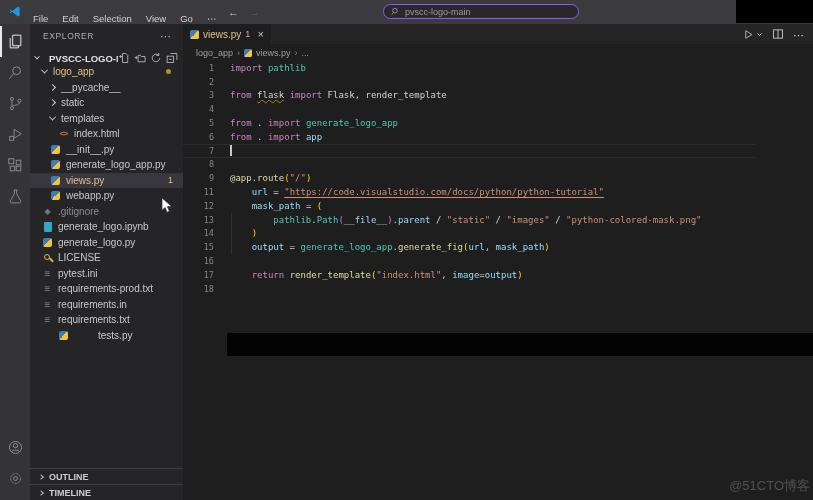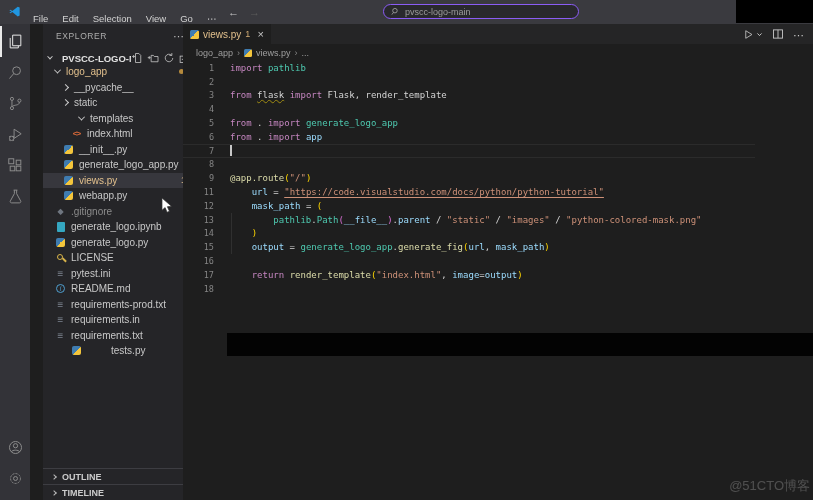--- a/index.html
+++ b/index.html
@@ -23,21 +23,21 @@
 
   
   .activity-bar { position:absolute; left:0; top:24px; width:30px; height:476px; background:#333338; }
   .ab-top { position:absolute; top:2px; left:0; width:30px; }
   .ab-bottom { position:absolute; bottom:6px; left:0; width:30px; }
   .ab-item { width:30px; height:31px; display:flex; align-items:center; justify-content:center; color:#8b8b8b; }
   .ab-item.active { color:#eaeaea; border-left:2px solid #eaeaea; }
   .ab-item.active svg { margin-left:-2px; }
 
   
-  .sidebar { position:absolute; left:30px; top:24px; width:153px; height:476px; background:#252528;margin-left:13px; }
+  .sidebar { position:absolute; left:30px; top:24px; width:153px; height:476px; background:#252528; }
   .sb-header { height:20px; display:flex; align-items:center; padding:0 12px 0 13px; margin-top:2px; }
   .sb-title { font-size:8.5px; letter-spacing:.6px; color:#adadad; flex:1; }
   .sb-more { color:#bdbdbd; font-size:11px; }
   .sb-section { height:18px; display:flex; align-items:center; padding-left:5px; margin-top:3px; }
   .sb-section-label { font-weight:bold; font-size:9.5px; color:#e2e2e2; margin-left:4px; flex:1; white-space:nowrap; overflow:hidden; }
   .sb-actions { display:flex; gap:4px; padding-right:5px; color:#c2c2c2; align-items:center; }
   .tree { position:absolute; top:40px; left:0; width:153px; }
   .tree-row { display:flex; align-items:center; height:15.5px; font-size:10px; color:#c8c8c8; white-space:nowrap; }
   .tree-row.selected { background:#37373d; }
   .c-mod { color:#e2c08d; } .c-dim { color:#8c8c8c; }
@@ -236,21 +236,21 @@
         <span class="badge-dot"></span>
       </div>
       <div class="tree-row" style="padding-left: 20px;">
         <span class="chev right"></span>
         <span class="tlabel">__pycache__</span>
       </div>
       <div class="tree-row" style="padding-left: 20px;">
         <span class="chev right"></span>
         <span class="tlabel">static</span>
       </div>
-      <div class="tree-row" style="padding-left: 36px;">
+      <div class="tree-row" style="padding-left: 20px;">
         <span class="chev down"></span>
         <span class="tlabel">templates</span>
       </div>
       <div class="tree-row" style="padding-left: 28px;">
         <span class="fi-html">&lt;&gt;</span>
         <span class="tlabel">index.html</span>
       </div>
       <div class="tree-row" style="padding-left: 20px;">
         <span class="fi">
           <span class="fi-py"></span>
@@ -294,26 +294,20 @@
       </div>
       <div class="tree-row" style="padding-left: 12px;">
         <span class="fi">
           <span class="fi-lic"></span>
         </span>
         <span class="tlabel">LICENSE</span>
       </div>
       <div class="tree-row" style="padding-left: 12px;">
         <span class="fi-txt">≡</span>
         <span class="tlabel">pytest.ini</span>
-      </div>
-      <div class="tree-row" style="padding-left: 12px;">
-        <span class="fi">
-          <span class="fi-info">i</span>
-        </span>
-        <span class="tlabel">README.md</span>
       </div>
       <div class="tree-row" style="padding-left: 12px;">
         <span class="fi-txt">≡</span>
         <span class="tlabel">requirements-prod.txt</span>
       </div>
       <div class="tree-row" style="padding-left: 12px;">
         <span class="fi-txt">≡</span>
         <span class="tlabel">requirements.in</span>
       </div>
       <div class="tree-row" style="padding-left: 12px;">

